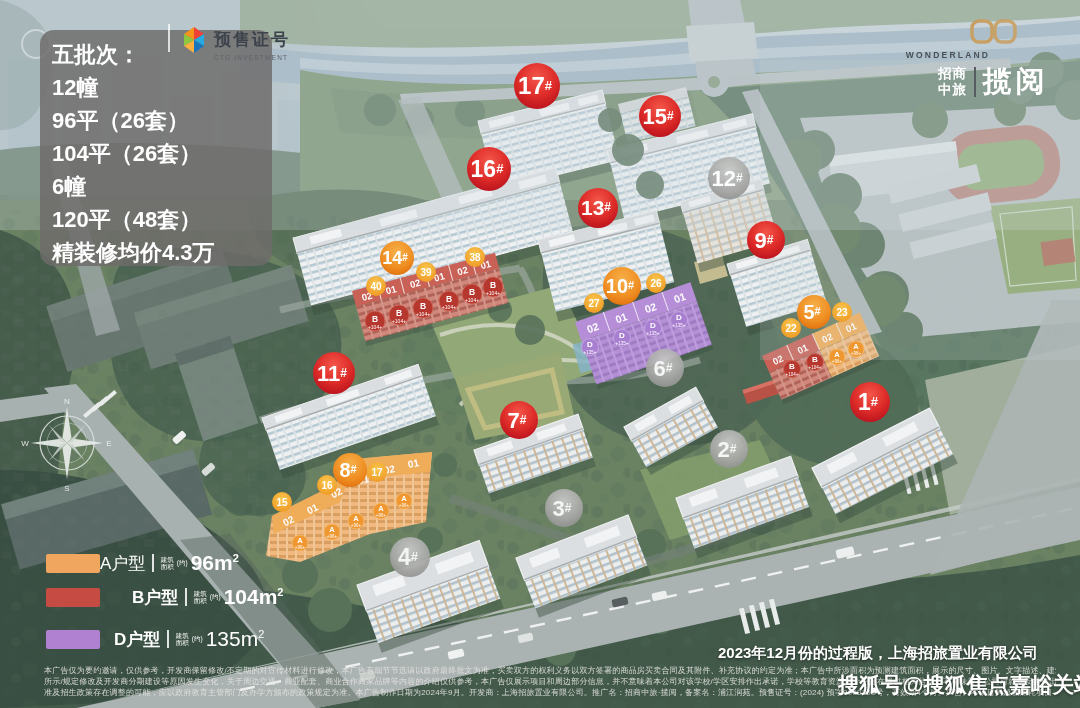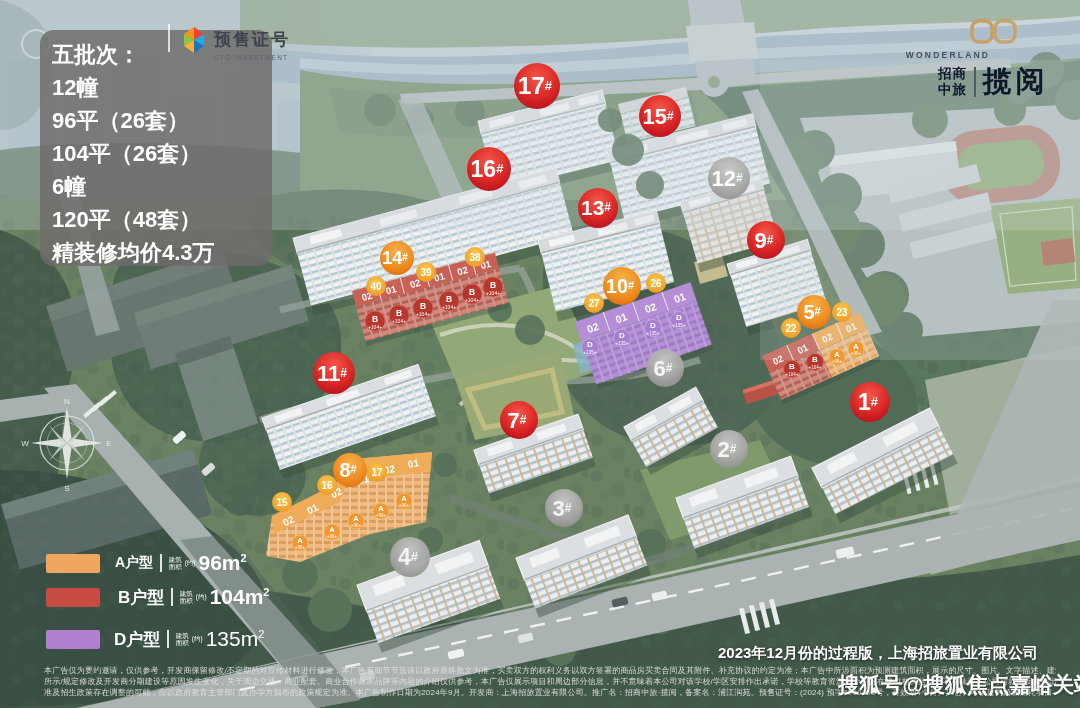--- a/index.html
+++ b/index.html
@@ -815,40 +815,40 @@
 <div style="font-size:6.5px;letter-spacing:1.2px;color:#5c636b;margin-top:3px;">CTG INVESTMENT</div>
 </div>
 
 <svg class="ov" style="left:968px;top:18px;" width="52" height="28" viewBox="0 0 52 28">
 <rect x="4" y="3" width="20" height="21" rx="7" fill="none" stroke="#c9a063" stroke-width="3.5"></rect>
 <rect x="27" y="3" width="20" height="21" rx="7" fill="none" stroke="#c9a063" stroke-width="3.5" opacity="0.9"></rect>
 </svg>
 
 <div class="ov" style="left:898px;top:50px;width:100px;text-align:center;font-size:8.5px;letter-spacing:2.2px;color:#4a5056;font-weight:bold;">WONDERLAND</div>
 
-<div class="ov" style="left:938px;top:62px;color:#0f172a;">
+<div class="ov" style="left:938px;top:62px;color:#ffffff;">
 <div style="display:flex;align-items:center;">
 <div style="font-size:13.5px;font-weight:bold;line-height:16px;letter-spacing:1px;">招商<br>中旅</div>
 <div style="width:1.5px;height:30px;background:#555b61;margin:0 7px;"></div>
 <div style="font-size:29px;font-weight:bold;letter-spacing:4px;">揽阅</div>
 </div>
 </div>
 
 <div class="ov" style="left:46px;top:551px;display:flex;align-items:center;">
 <div style="width:54px;height:19px;background:#f0a65f;border-radius:2px;"></div>
-<div style="font-size:14px;font-weight:bold;margin-left:15px;">A户型</div>
+<div style="font-size:17px;font-weight:normal;margin-left:0;">A户型</div>
 <div style="width:1.5px;height:18px;background:rgba(255,255,255,0.85);margin:0 7px;"></div>
 <div style="font-size:6.5px;line-height:7.5px;">建筑<br>面积</div>
 <div style="font-size:6.5px;margin:0 3px;">(约)</div>
 <div style="font-size:21px;font-weight:bold;">96m<sup style="font-size:11px;">2</sup></div>
 </div>
 
 <div class="ov" style="left:46px;top:585px;display:flex;align-items:center;">
 <div style="width:54px;height:19px;background:#c64b42;border-radius:2px;"></div>
-<div style="font-size:17px;font-weight:bold;margin-left:18px;">B户型</div>
+<div style="font-size:17px;font-weight:bold;margin-left:32px;">B户型</div>
 <div style="width:1.5px;height:18px;background:rgba(255,255,255,0.85);margin:0 7px;"></div>
 <div style="font-size:6.5px;line-height:7.5px;">建筑<br>面积</div>
 <div style="font-size:6.5px;margin:0 3px;">(约)</div>
 <div style="font-size:21px;font-weight:bold;">104m<sup style="font-size:11px;">2</sup></div>
 </div>
 
 <div class="ov" style="left:46px;top:619px;display:flex;align-items:center;margin-top:8px;">
 <div style="width:54px;height:19px;background:#b181d1;border-radius:2px;"></div>
 <div style="font-size:17px;font-weight:bold;margin-left:14px;">D户型</div>
 <div style="width:1.5px;height:18px;background:rgba(255,255,255,0.85);margin:0 7px;"></div>

